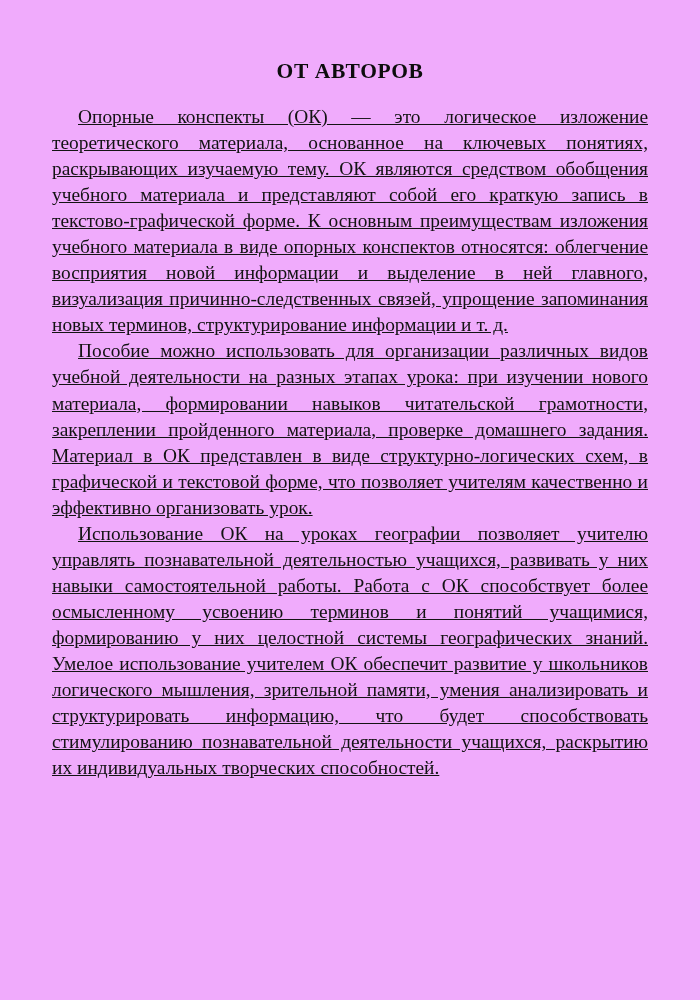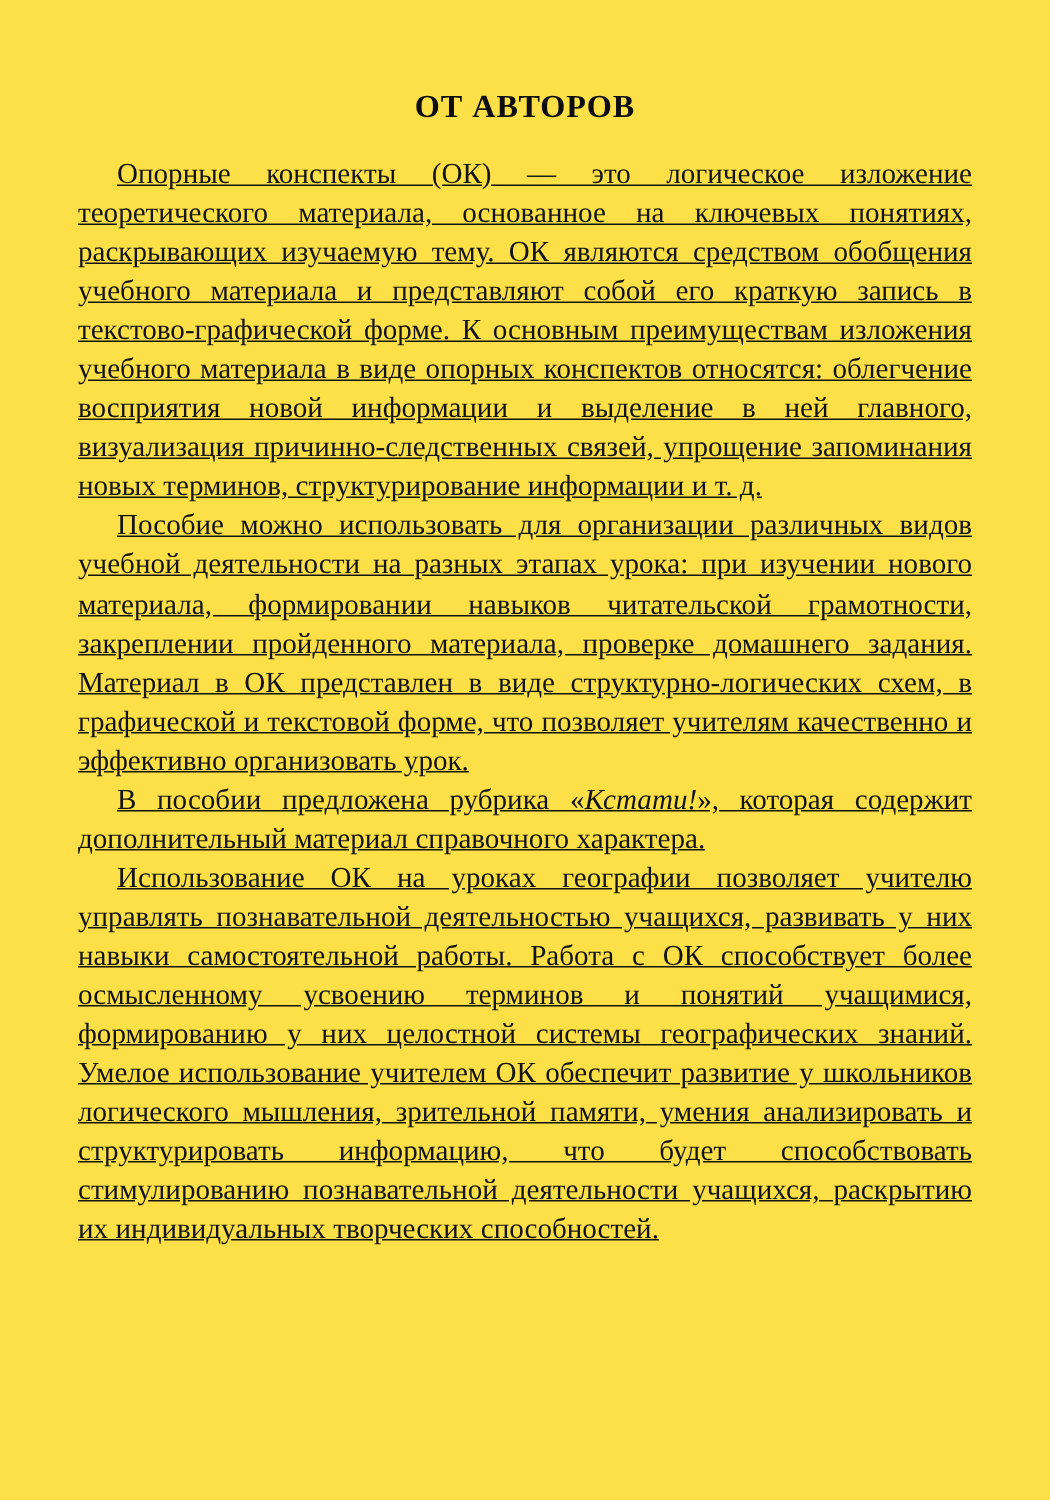--- a/index.html
+++ b/index.html
@@ -14,21 +14,21 @@
     overflow: hidden;
     font-family: "Liberation Serif", "DejaVu Serif", serif;
     color: #111111;
     -webkit-font-smoothing: antialiased;
   }
   .page {
     position: relative;
     width: 700px;
     height: 1000px;
     box-sizing: border-box;
-    background: #fde047;
+    background: #f0abfc;
   }
   .content {
     position: absolute;
     left: 52px;
     top: 0;
     width: 596px;
   }
   .page-title {
     margin: 0;
     padding: 0;
@@ -70,19 +70,18 @@
   <div class="content">
 
     <h1 class="page-title">ОТ АВТОРОВ</h1>
 
     <div class="body-copy">
 
       <p class="para">Опорные конспекты (ОК) — это логическое изложение теоретического материала, основанное на ключевых понятиях, раскрывающих изучаемую тему. ОК являются средством обобщения учебного материала и представляют собой его краткую запись в текстово-графической форме. К основным преимуществам изложения учебного материала в виде опорных конспектов относятся: облегчение восприятия новой информации и выделение в ней главного, визуализация причинно-следственных связей, упрощение запоминания новых терминов, структурирование информации и т. д.</p>
 
       <p class="para">Пособие можно использовать для организации различных видов учебной деятельности на разных этапах урока: при изучении нового материала, формировании навыков читательской грамотности, закреплении пройденного материала, проверке домашнего задания. Материал в ОК представлен в виде структурно-логических схем, в графической и текстовой форме, что позволяет учителям качественно и эффективно организовать урок.</p>
 
-      <p class="para"><span>В пособии предложена рубрика «</span><span class="em-italic">Кстати!</span><span>», которая содержит дополнительный материал справочного характера.</span></p>
 
       <p class="para">Использование ОК на уроках географии позволяет учителю управлять познавательной деятельностью учащихся, развивать у них навыки самостоятельной работы. Работа с ОК способствует более осмысленному усвоению терминов и понятий учащимися, формированию у них целостной системы географических знаний. Умелое использование учителем ОК обеспечит развитие у школьников логического мышления, зрительной памяти, умения анализировать и структурировать информацию, что будет способствовать стимулированию познавательной деятельности учащихся, раскрытию их индивидуальных творческих способностей.</p>
 
     </div>
   </div>
 </div>
 
 </body></html>

